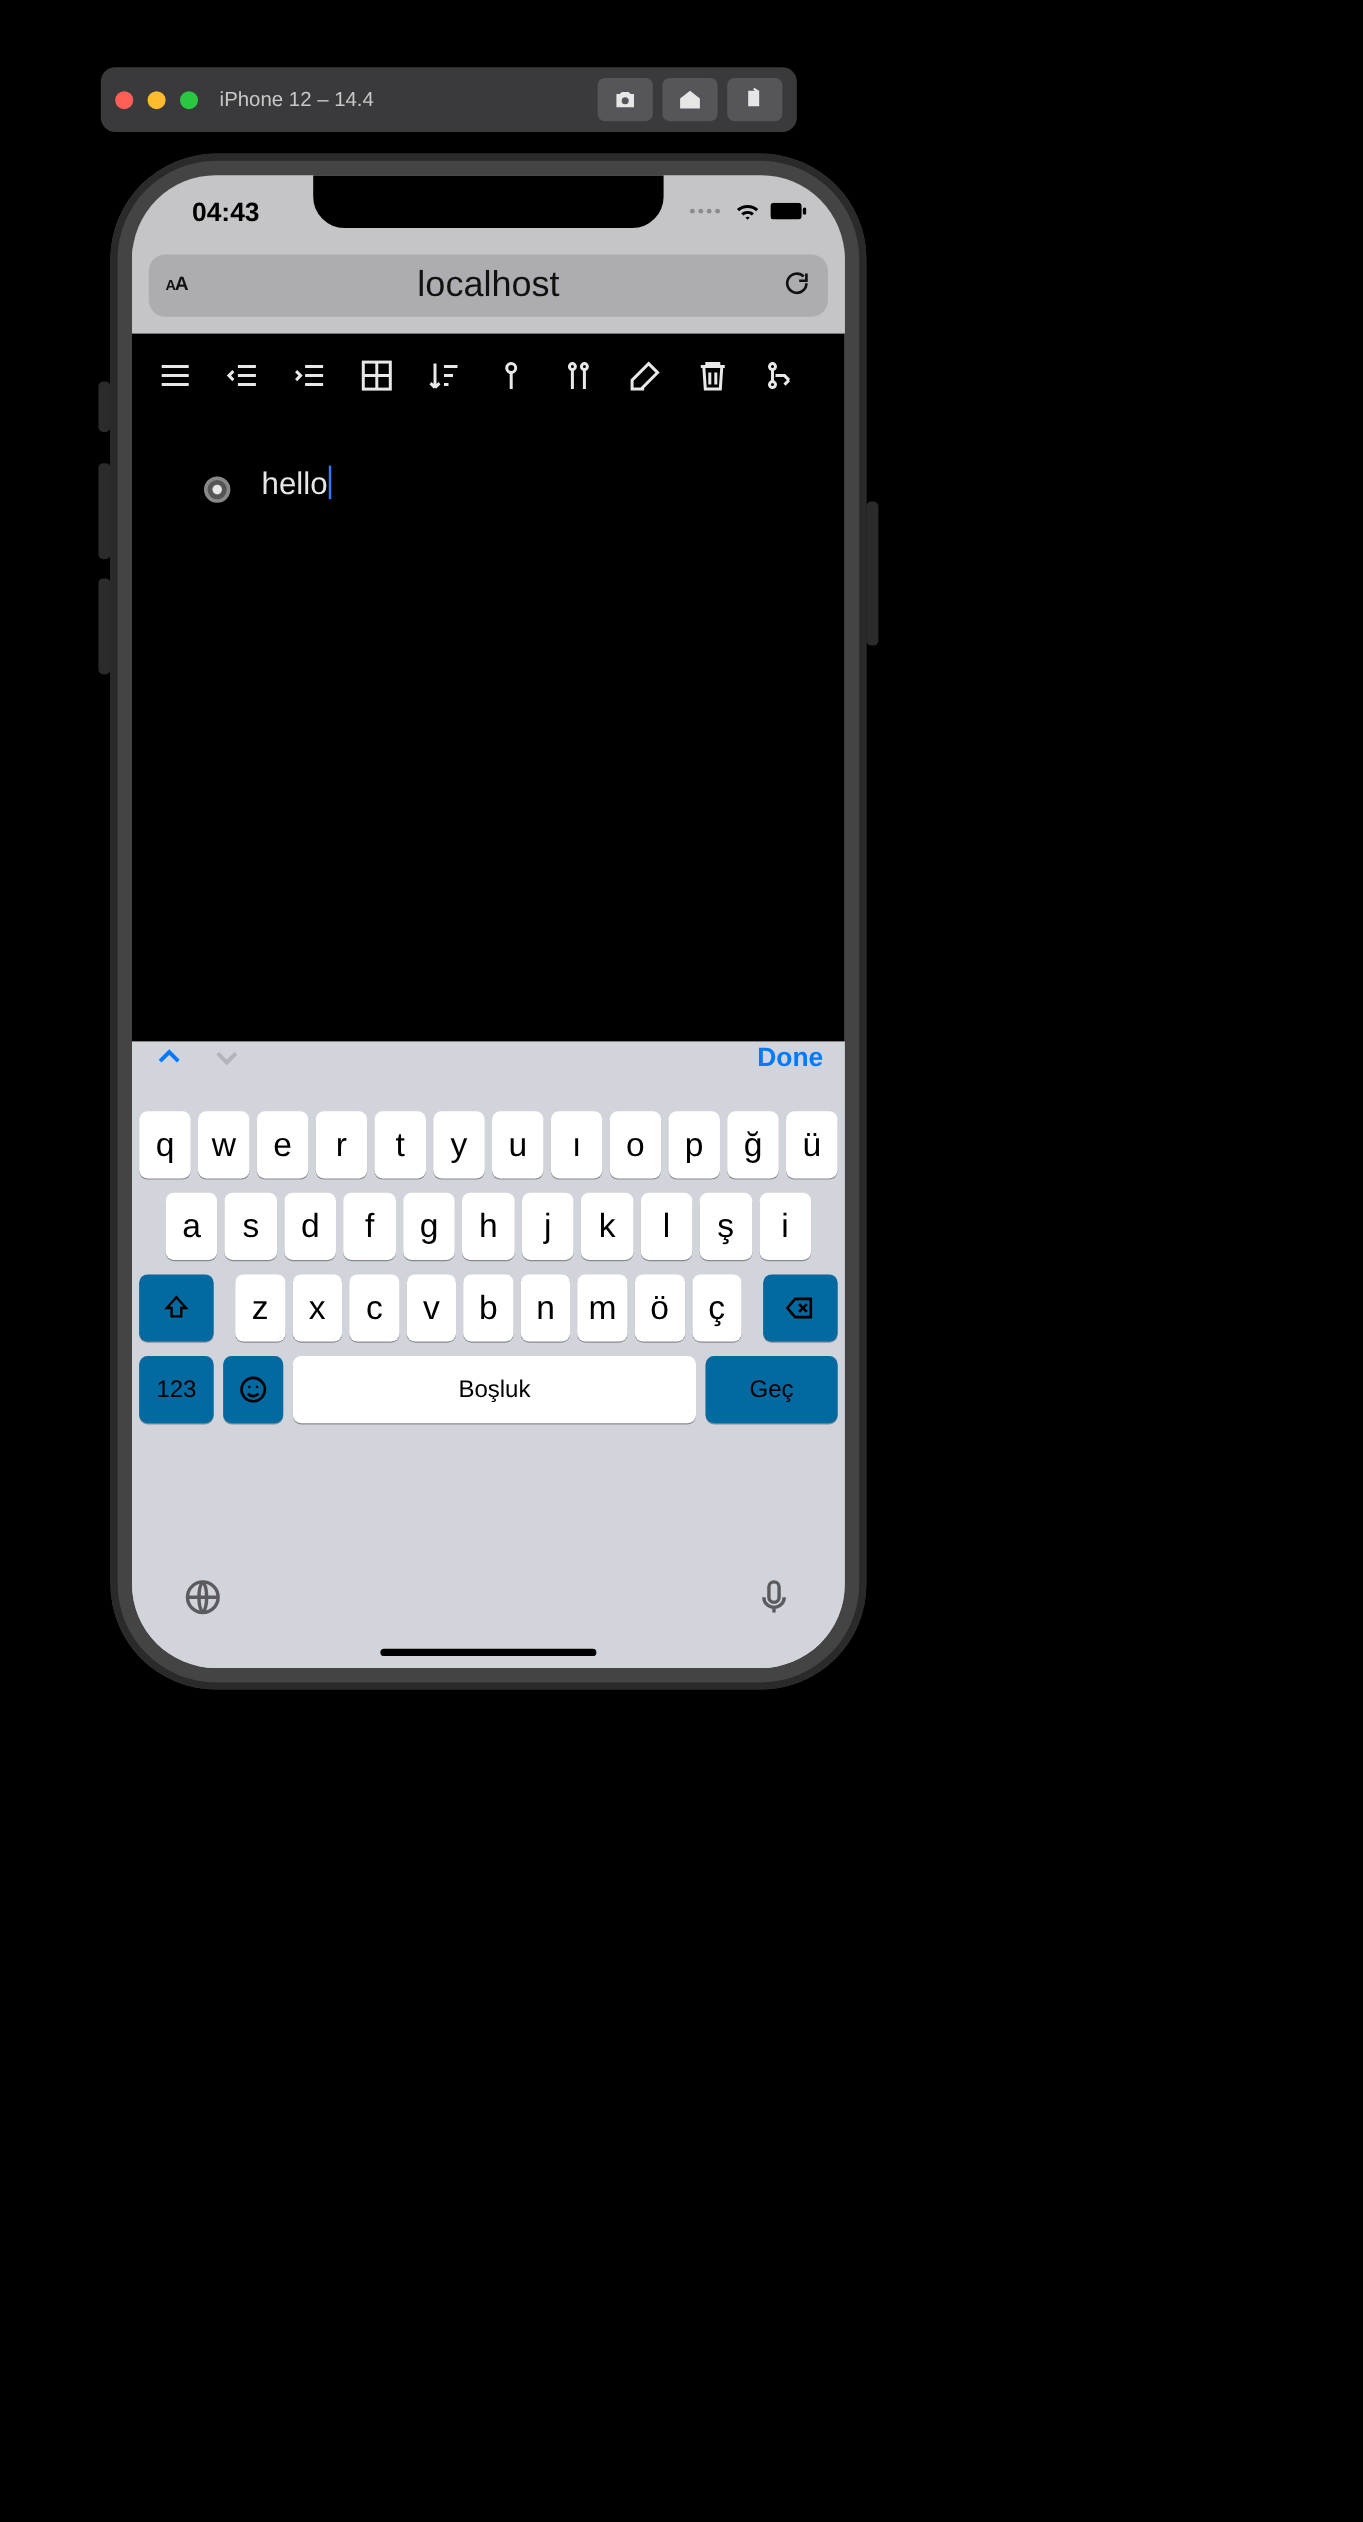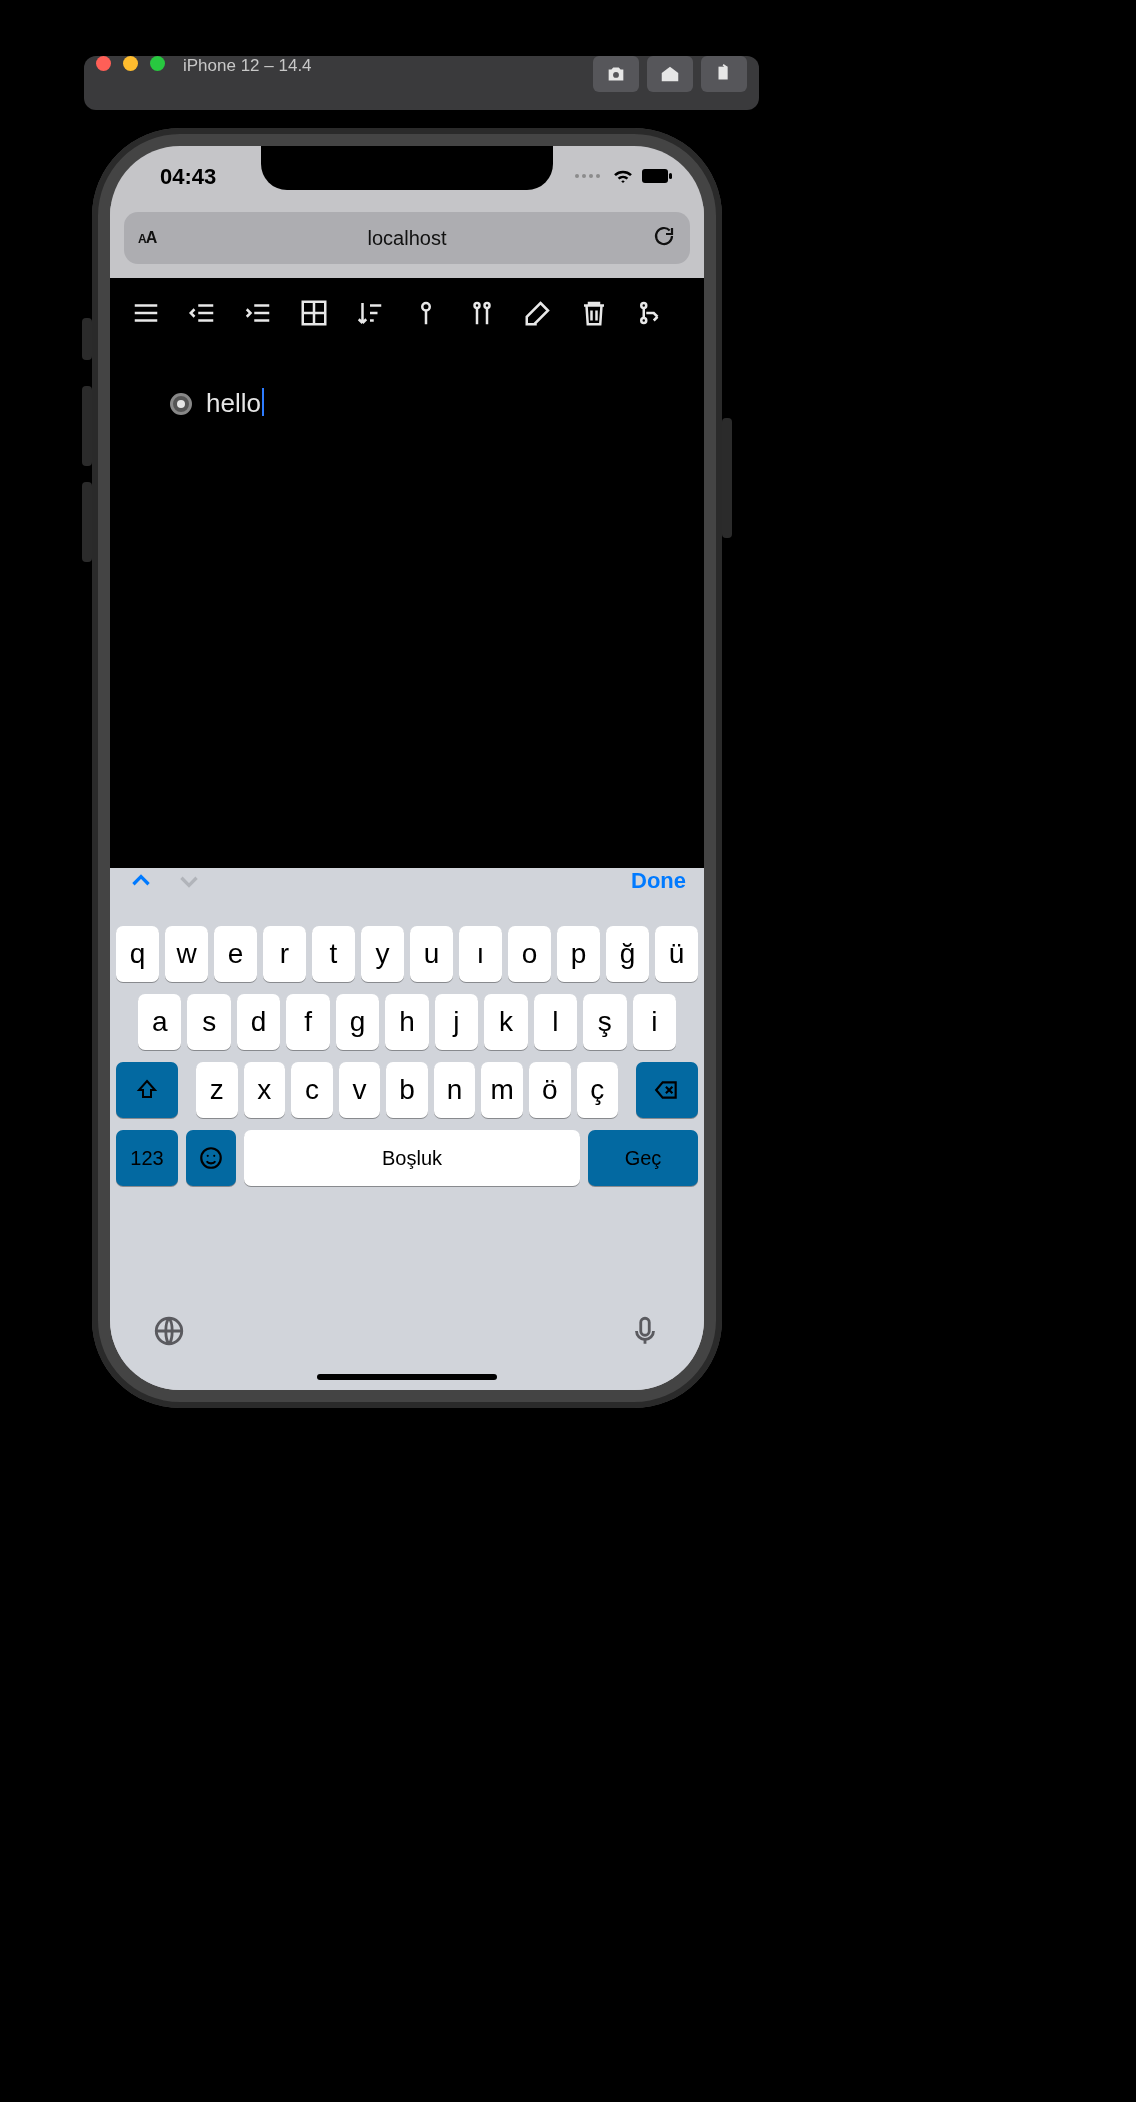--- a/index.html
+++ b/index.html
@@ -1,19 +1,19 @@
 <!DOCTYPE html>
 <html><head>
 <meta charset="utf-8">
 <style>
   *{box-sizing:border-box;margin:0;padding:0;font-family:-apple-system,BlinkMacSystemFont,"Segoe UI",sans-serif;}
   body{background:#000;width:1136px;height:2102px;overflow:hidden;position:relative;}
 
   
-  .sim-window{position:absolute;left:84px;top:56px;width:675px;height:54px;background:#3a3a3c;border-radius:12px;display:flex;align-items:flex-start;padding:0 12px;}
+  .sim-window{position:absolute;left:84px;top:56px;width:580px;height:54px;background:#3a3a3c;border-radius:12px;display:flex;align-items:center;padding:0 12px;}
   .traffic-lights{display:flex;gap:12px;}
   .tl{width:15px;height:15px;border-radius:50%;}
   .tl.red{background:#ff5f57;}
   .tl.yellow{background:#febc2e;}
   .tl.green{background:#28c840;}
   .sim-title{margin-left:18px;color:#c8c8c8;font-size:17px;font-weight:500;}
   .sim-tools{margin-left:auto;display:flex;gap:8px;}
   .sim-tool{width:46px;height:36px;border-radius:6px;background:#56565a;display:flex;align-items:center;justify-content:center;}
   .sim-tool svg{width:22px;height:22px;fill:#e6e6e6;}
 
@@ -34,30 +34,30 @@
   .wifi-icon{width:22px;height:16px;}
   .battery-icon{width:30px;height:14px;}
   .dots{display:flex;gap:3px;margin-right:4px;}
   .dots span{width:4px;height:4px;border-radius:50%;background:#8c8c8c;}
 
   
   .safari-bar{position:relative;height:72px;background:#c5c5c8;padding:6px 14px 14px 14px;}
   .addr{height:52px;background:#adadb1;border-radius:14px;display:flex;align-items:center;justify-content:center;position:relative;}
   .aa{position:absolute;left:14px;font-size:16px;font-weight:700;color:#111;letter-spacing:-1px;}
   .aa small{font-size:12px;font-weight:700;}
-  .addr-text{font-size:20px;color:#111;}
+  .addr-text{font-size:30px;color:#111;}
   .reload{position:absolute;right:14px;}
   .reload svg{width:24px;height:24px;stroke:#111;fill:none;stroke-width:2.2;}
 
   
   .app{background:#000;height:590px;position:relative;}
   .app-toolbar{height:70px;display:flex;align-items:center;gap:24px;padding:0 20px;}
   .tbtn{width:32px;height:32px;display:flex;align-items:center;justify-content:center;}
   .tbtn svg{width:30px;height:30px;stroke:#e8e8e8;fill:none;stroke-width:2;}
-  .note-row{display:flex;align-items:center;gap:14px;padding:40px 0 0 60px;}
+  .note-row{display:flex;align-items:flex-end;gap:26px;padding:40px 0 0 60px;}
   .bullet{width:22px;height:22px;border-radius:50%;background:#555;border:3px solid #888;display:flex;align-items:center;justify-content:center;}
   .bullet::after{content:"";width:8px;height:8px;border-radius:50%;background:#e6e6e6;}
   .note-text{font-size:26px;color:#e6e6e6;position:relative;}
   .cursor{display:inline-block;width:2px;height:28px;background:#2d7cff;vertical-align:-4px;margin-left:1px;}
 
   
   .kbd{position:absolute;left:0;right:0;bottom:0;height:522px;background:#d1d4da;}
   .kbd-top{height:58px;display:flex;padding:0 18px;}
   .chevron{width:26px;height:26px;stroke-width:3;fill:none;}
   .chevron.up{stroke:#007aff;}

